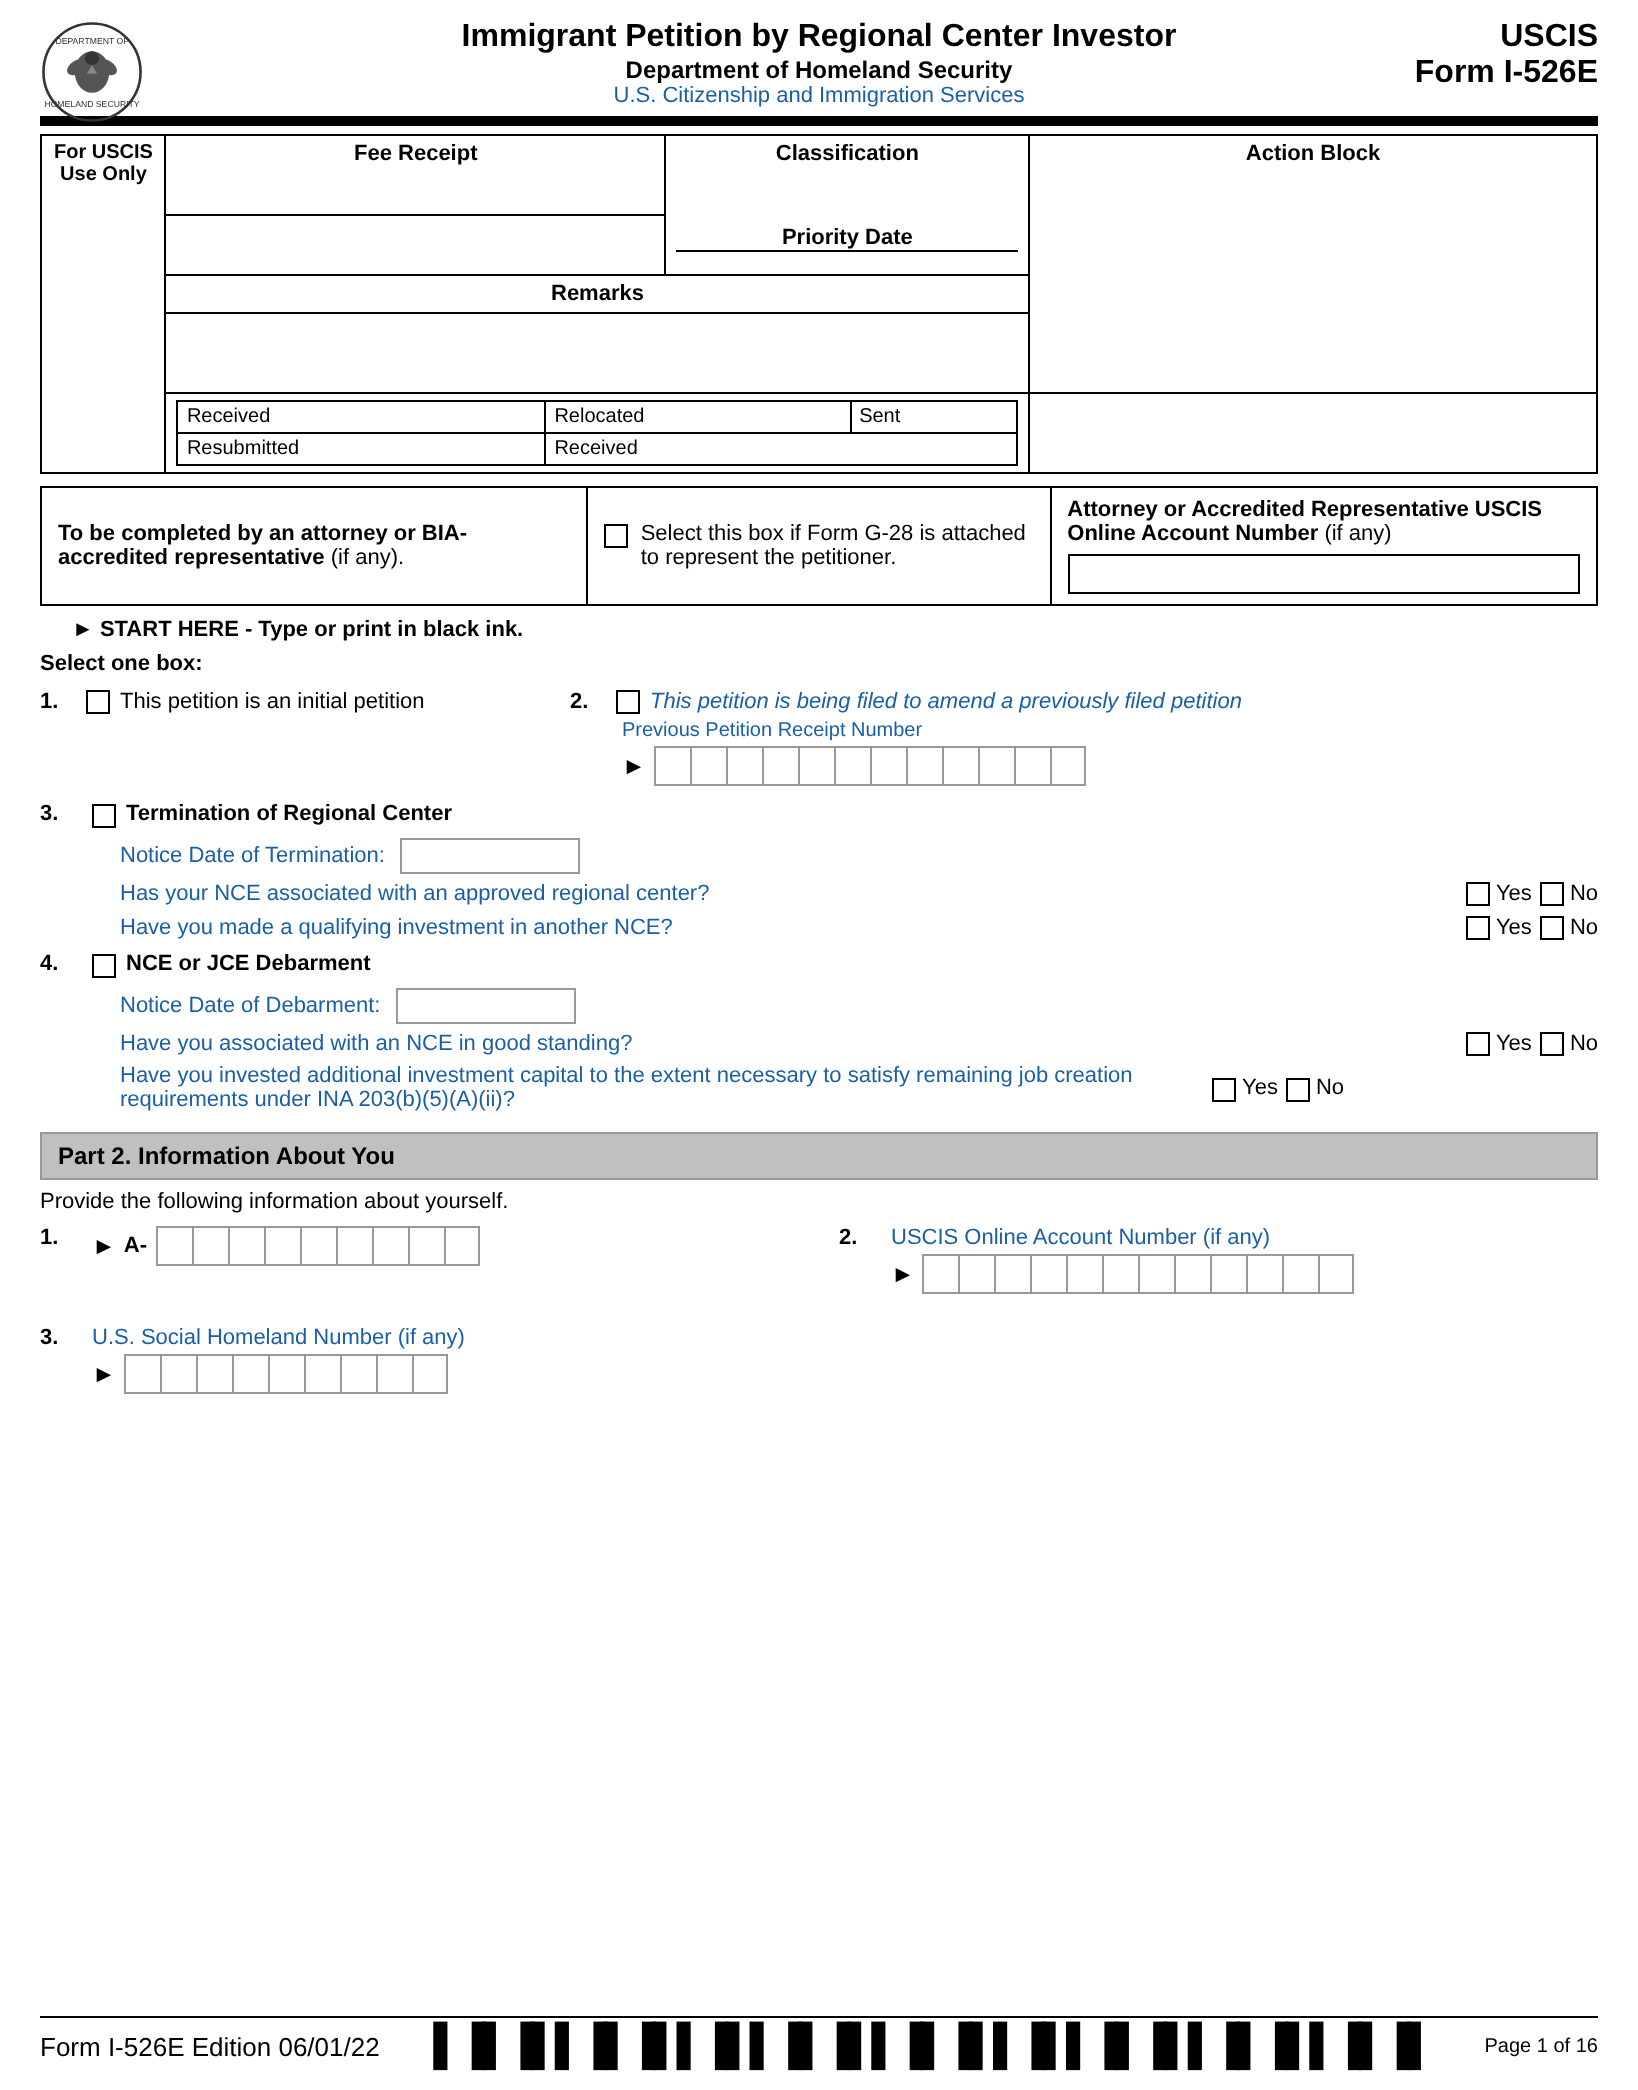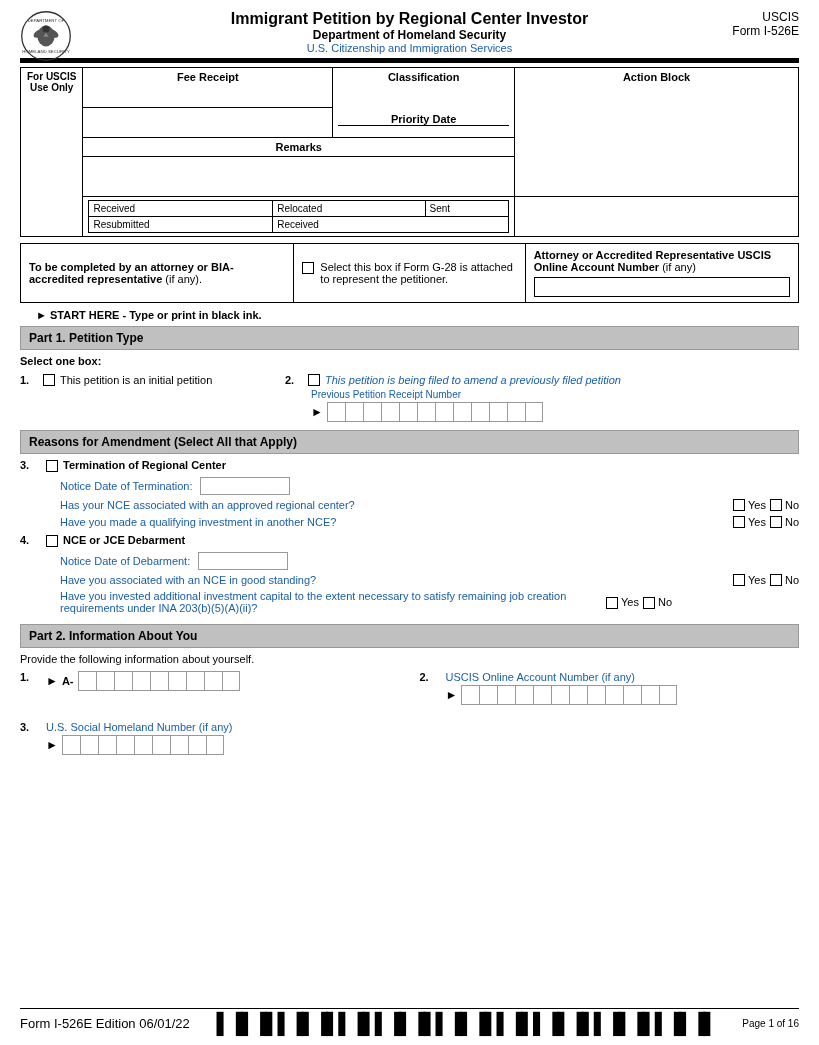--- a/index.html
+++ b/index.html
@@ -43,22 +43,22 @@
     }
     .header-center .sub2 {
       font-size: 11px;
       color: #1a5ea8;
     }
     .header-right {
       position: absolute;
       right: 0;
       top: 0;
       text-align: right;
-      font-size: 12px;
-      font-weight: normal;
+      font-size: 16px;
+      font-weight: bold;
     }
     .divider-thick {
       height: 5px;
       background: #000;
       margin: 4px 0;
     }
     
     .uscis-table {
       width: 100%;
       border-collapse: collapse;
@@ -470,23 +470,20 @@
         <div class="attorney-account-box"></div>
       </td>
     </tr>
   </tbody>
     </table>
 
   <div class="start-here">
     <strong>► START HERE - Type or print in black ink.</strong>
   </div>
 
-  <div class="section-header">
-    <span>Part 1.  Petition Type</span>
-  </div>
 
   <div class="select-one">Select one box:</div>
 
   <div class="petition-row">
 
     <div class="petition-option">
       <span class="petition-num">1.</span>
       <span class="checkbox"></span>
       <span>This petition is an initial petition</span>
     </div>
@@ -511,23 +508,20 @@
           <div class="input-box-small"></div>
           <div class="input-box-small"></div>
           <div class="input-box-small"></div>
           <div class="input-box-small"></div>
           <div class="input-box-small" style="border-right:1px solid #999;"></div>
         </div>
       </div>
     </div>
   </div>
 
-  <div class="section-header">
-    <span>Reasons for Amendment (Select All that Apply)</span>
-  </div>
 
   <div class="item-row">
     <span class="item-num">3.</span>
     <div class="item-checkbox-label">
       <span class="checkbox"></span>
       <span class="item-label-bold">Termination of Regional Center</span>
     </div>
   </div>
 
   <div class="notice-row">

